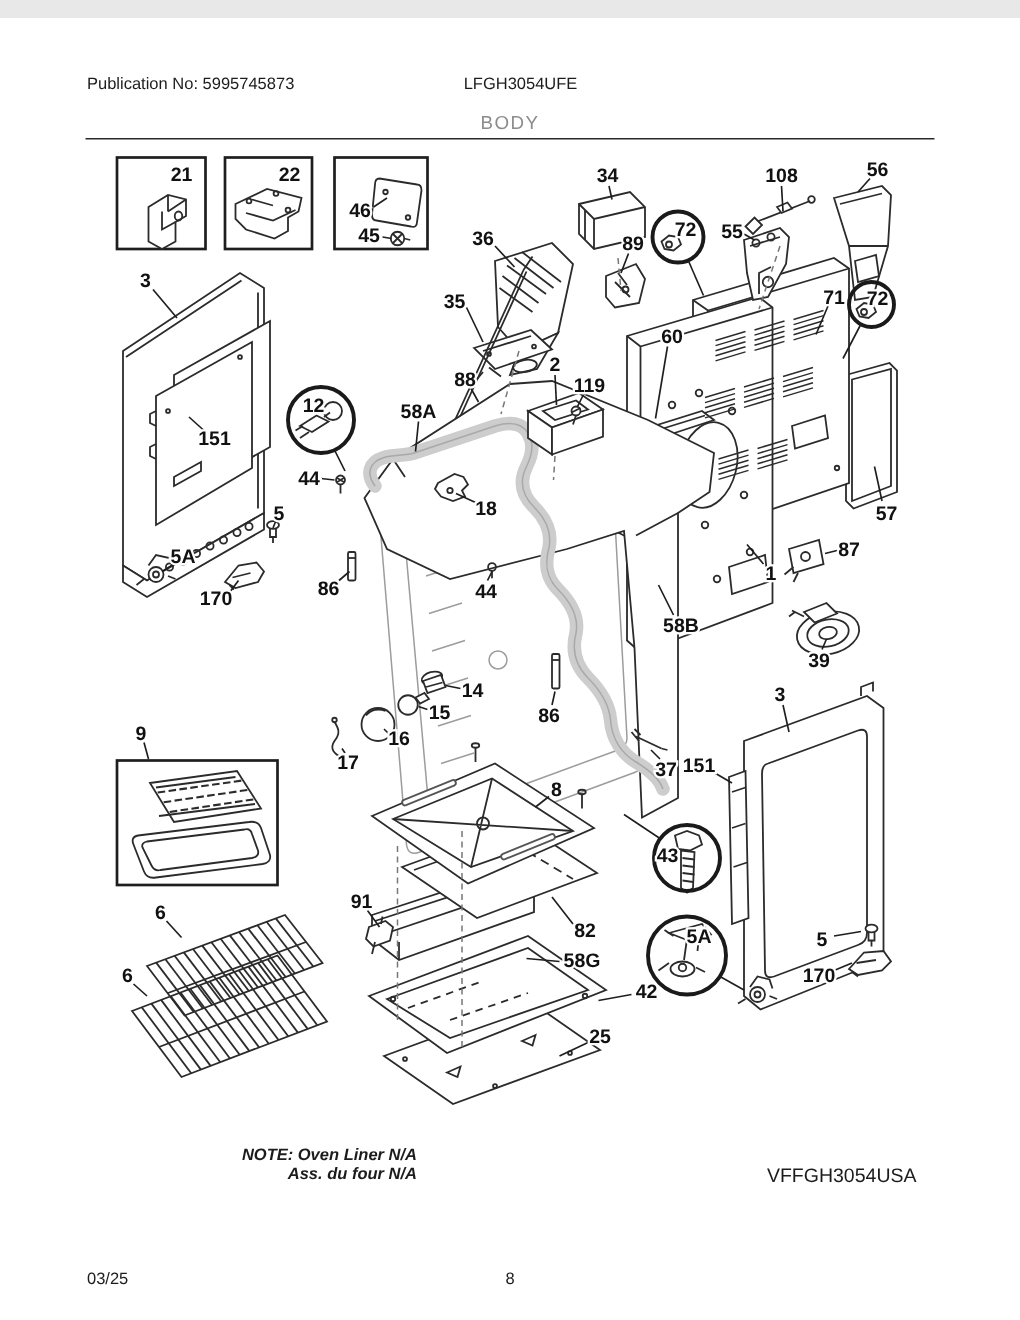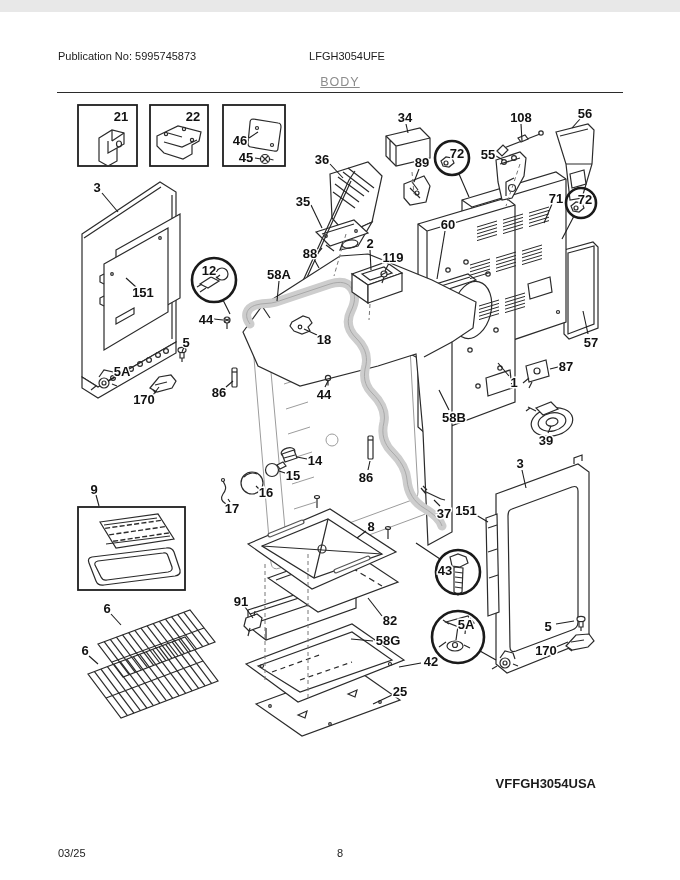--- a/index.html
+++ b/index.html
@@ -1,26 +1,26 @@
 <!DOCTYPE html>
 <html><head>
 <meta charset="utf-8">
 <style>
   html,body{margin:0;padding:0;background:#e8e8e8;}
   .page{position:relative;width:680px;height:880px;background:#fff;margin:12px auto;
         font-family:"Liberation Sans",sans-serif;color:#1c1c1c;overflow:hidden;}
   .hdr-pub{position:absolute;left:58px;top:38px;font-size:11px;}
   .hdr-model{position:absolute;left:0;right:0;top:38px;text-align:center;font-size:11px;padding-left:14px;}
   .hdr-section{position:absolute;left:0;right:0;top:63px;text-align:center;font-size:12.5px;
-               color:#8c8c8c;letter-spacing:1px;text-decoration:underline;}
+               color:#8c8c8c;letter-spacing:1px;}
   .hdr-rule{position:absolute;left:57px;top:80px;width:566px;height:0;
             border-top:1.6px solid #2b2b2b;}
   .note{position:absolute;right:402px;top:752px;text-align:right;font-size:11px;
         font-weight:bold;font-style:italic;line-height:13px;white-space:nowrap;}
-  .diagram-id{position:absolute;right:84px;top:764px;font-size:13px;font-weight:bold;}
+  .diagram-id{position:absolute;right:69px;top:764px;font-size:13px;font-weight:normal;}
   .ftr-date{position:absolute;left:58px;top:835px;font-size:11px;text-align:right;}
   .ftr-page{position:absolute;left:0;right:0;top:835px;text-align:center;font-size:11px;}
   svg.art{position:absolute;left:0;top:0;}
   .ln{fill:none;stroke:#2b2b2b;stroke-width:1.2;}
   .wh{fill:#fff;stroke:#2b2b2b;stroke-width:1.2;}
   .gh{fill:none;stroke:#9c9c9c;stroke-width:1;}
   .dash{fill:none;stroke:#777;stroke-width:1;stroke-dasharray:4 3;}
   .box{fill:#fff;stroke:#1e1e1e;stroke-width:1.8;}
   .callout{font-family:"Liberation Sans",sans-serif;font-weight:700;font-size:13px;fill:#111;
            text-anchor:middle;paint-order:stroke;stroke:#fff;stroke-width:3px;}
@@ -559,16 +559,20 @@
         <circle cx="458" cy="625" r="26" class="detail-circle"></circle>
         <line x1="480" y1="639" x2="496" y2="648" class="leader"></line>
         <text x="466" y="616.5" class="callout">5A</text>
         <line x1="556" y1="612" x2="574" y2="609" class="leader"></line>
         <text x="548" y="618.5" class="callout">5</text>
         <line x1="556" y1="635" x2="568" y2="630" class="leader"></line>
         <text x="546" y="642.5" class="callout">170</text>
       </g>
   </svg>
 
+  <div class="note">
+    <div>NOTE: Oven Liner N/A</div>
+    <div>Ass. du four N/A</div>
+  </div>
   <div class="diagram-id">VFFGH3054USA</div>
   <div class="ftr-date">03/25</div>
   <div class="ftr-page">8</div>
 </div>
 
 </body></html>

